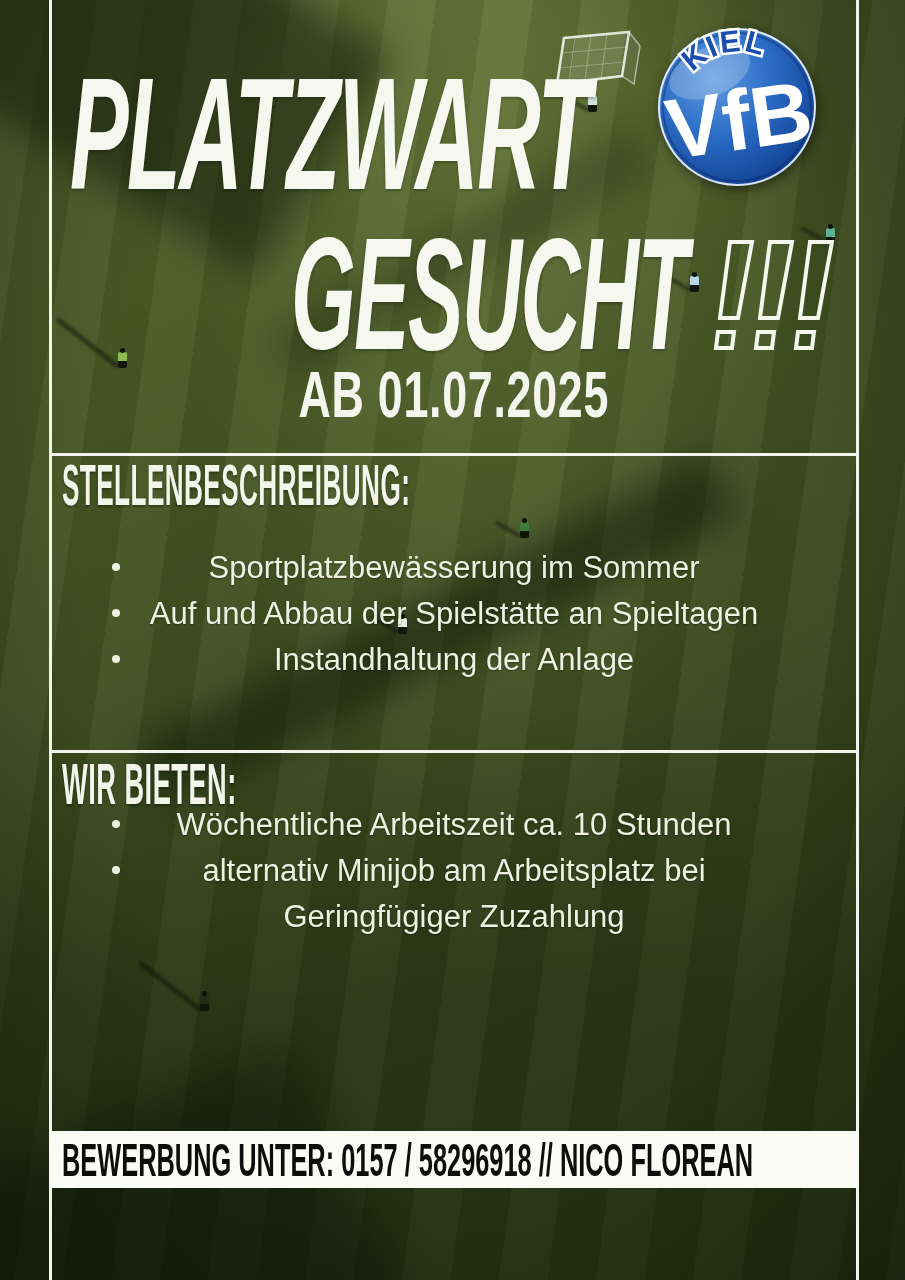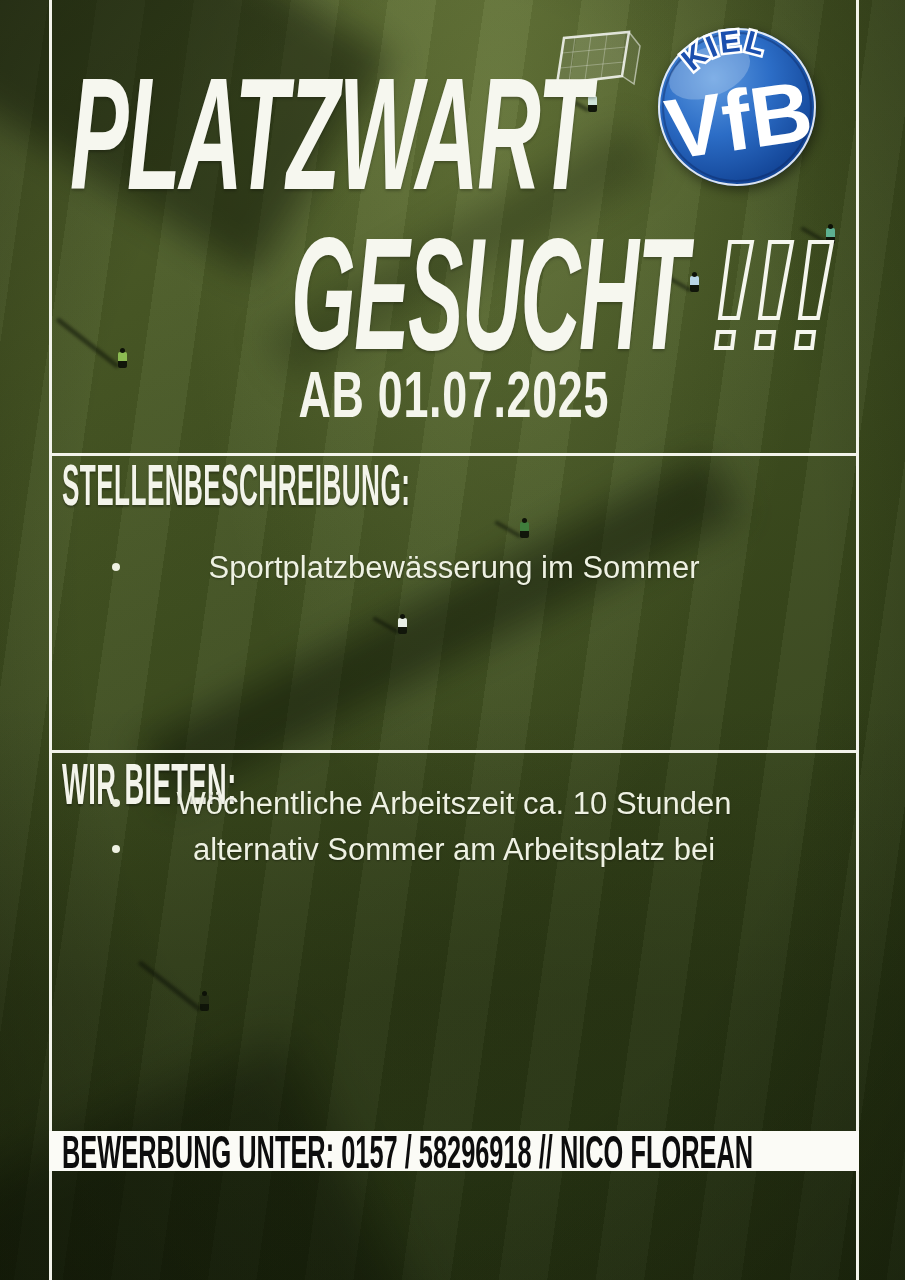--- a/index.html
+++ b/index.html
@@ -34,25 +34,25 @@
   .hero-t2{left:291px;top:214px;transform:scaleX(.52);letter-spacing:-3px;}
   .hero-excl{position:absolute;left:712px;top:240px;}
   .hero-date{position:absolute;left:50px;top:363px;width:808px;text-align:center;color:#f4f5ec;font-weight:700;font-size:64px;line-height:1;white-space:nowrap;}
   .hero-date span{display:inline-block;transform:scaleX(.70);letter-spacing:1px;}
   
   .sec-heading{position:absolute;left:62px;color:#f3f4ea;font-weight:700;font-size:58px;line-height:1;white-space:nowrap;transform-origin:left top;text-shadow:0 2px 3px rgba(0,0,0,.3);}
   .sec-heading.s1{top:456px;transform:scaleX(.45);letter-spacing:1px;}
   .sec-heading.s2{top:755px;transform:scaleX(.47);letter-spacing:1px;}
   ul.bullets{position:absolute;left:50px;width:808px;margin:0;padding:0;list-style:none;}
   ul.s1{top:544px;}
-  ul.s2{top:780px;}
+  ul.s2{top:801px;}
   ul.bullets li{position:relative;height:46px;display:flex;align-items:center;justify-content:center;color:#eef1e2;font-size:31px;line-height:1;text-shadow:0 1px 2px rgba(0,0,0,.35);padding:0 46px;box-sizing:border-box;white-space:nowrap;}
   ul.bullets li.b::before{content:'';position:absolute;left:62px;top:50%;margin-top:-4px;width:8px;height:8px;border-radius:50%;background:#eef1e2;}
   
-  .bar{position:absolute;left:49px;top:1131px;width:810px;height:40px;background:#fbfbf6;display:flex;align-items:center;}
+  .bar{position:absolute;left:49px;top:1131px;width:810px;height:57px;background:#fbfbf6;display:flex;align-items:center;}
   .bar-text{color:#0d0d0d;font-weight:700;font-size:47px;line-height:1;white-space:nowrap;transform:scaleX(.54);transform-origin:left center;margin-left:13px;letter-spacing:0;}
   
   .logo{position:absolute;left:656px;top:26px;width:162px;height:162px;filter:drop-shadow(2px 4px 6px rgba(0,0,0,.45));}
 </style>
 </head>
 <body>
 
 <div class="poster">
 
   <div class="bg-light"></div>
@@ -95,29 +95,38 @@
       <path d="M86 92 L102 92 L100 108 L84 108 Z"></path>
     </g>
   </svg>
   <div class="hero-date"><span>AB 01.07.2025</span></div>
 
   <div class="sec-heading s1">STELLENBESCHREIBUNG:</div>
   <ul class="bullets s1">
     <li class="b">
         <span>Sportplatzbewässerung im Sommer</span>
       </li>
+    <li class="b">
+        <span>Auf und Abbau der Spielstätte an Spieltagen</span>
+      </li>
+    <li class="b">
+        <span>Instandhaltung der Anlage</span>
+      </li>
   </ul>
 
   <div class="sec-heading s2">WIR BIETEN:</div>
   <ul class="bullets s2">
     <li class="b">
         <span>Wöchentliche Arbeitszeit ca. 10 Stunden</span>
       </li>
     <li class="b">
-        <span>alternativ Sommer am Arbeitsplatz bei</span>
+        <span>alternativ Minijob am Arbeitsplatz bei</span>
+      </li>
+    <li>
+        <span>Geringfügiger Zuzahlung</span>
       </li>
   </ul>
 
   <div class="bar">
     <div class="bar-text">BEWERBUNG UNTER: 0157 / 58296918 // NICO FLOREAN</div>
   </div>
 
   <svg class="logo" viewBox="0 0 160 160">
     <defs>
       <radialGradient id="badgeGrad" cx="38%" cy="30%" r="80%">

